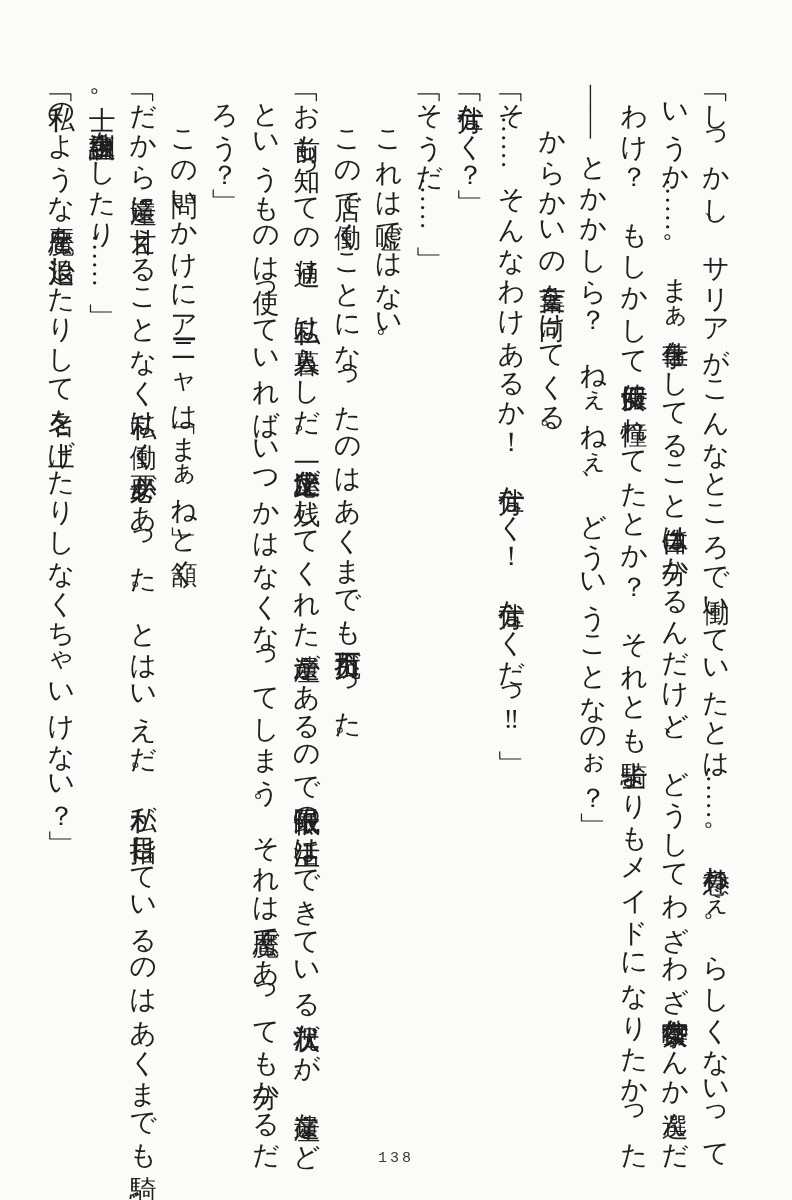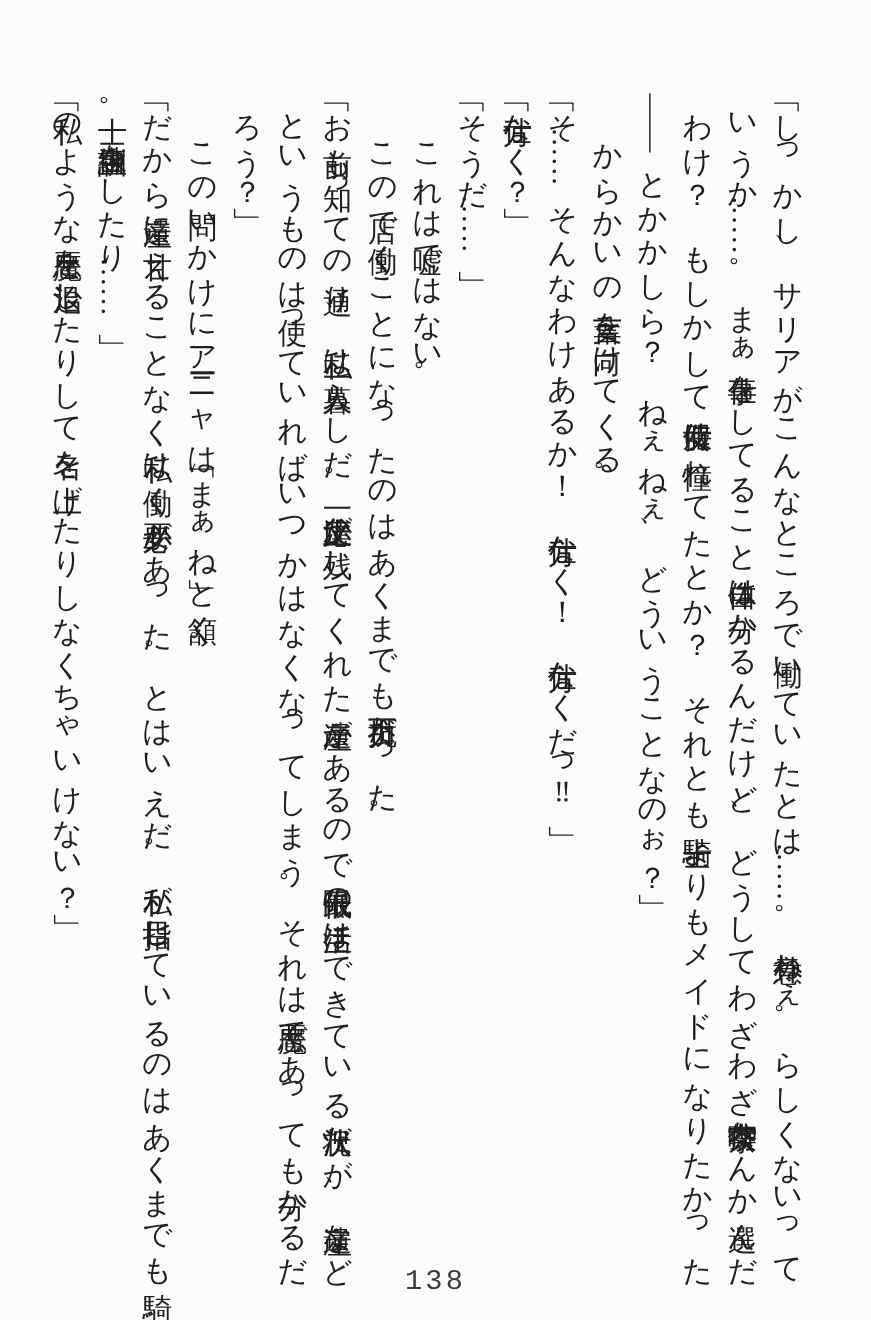--- a/index.html
+++ b/index.html
@@ -45,21 +45,21 @@
   .text-block p.line.indent {
     text-indent: 1em;
   }
   .page-number {
     position: absolute;
     left: 0;
     right: 0;
     top: 1150px;
     text-align: center;
     font-family: "Liberation Mono", "DejaVu Sans Mono", monospace;
-    font-size: 26px;
+    font-size: 15px;
     letter-spacing: 3px;
     color: var(--page-num);
   }
 </style>
 </head>
 <body style="--paper: #fbfbf9; --ink: #1f1f1f; --page-num: #3a3a3a;">
 
 <div class="book-page">
   <div class="text-block" id="text-block">
       <p class="line">「しっかし、サリアがこんなところで働いていたとは……。意外ねぇ。らしくないっていうか……。まぁ仕事をしてること自体は分かるんだけど、どうしてわざわざ侍女喫茶なんか選んだわけ？　もしかして侍女服に憧れてたとか？　それとも騎士よりもメイドになりたかった――とかかしら？　ねぇねぇ、どういうことなのぉ？」</p>

